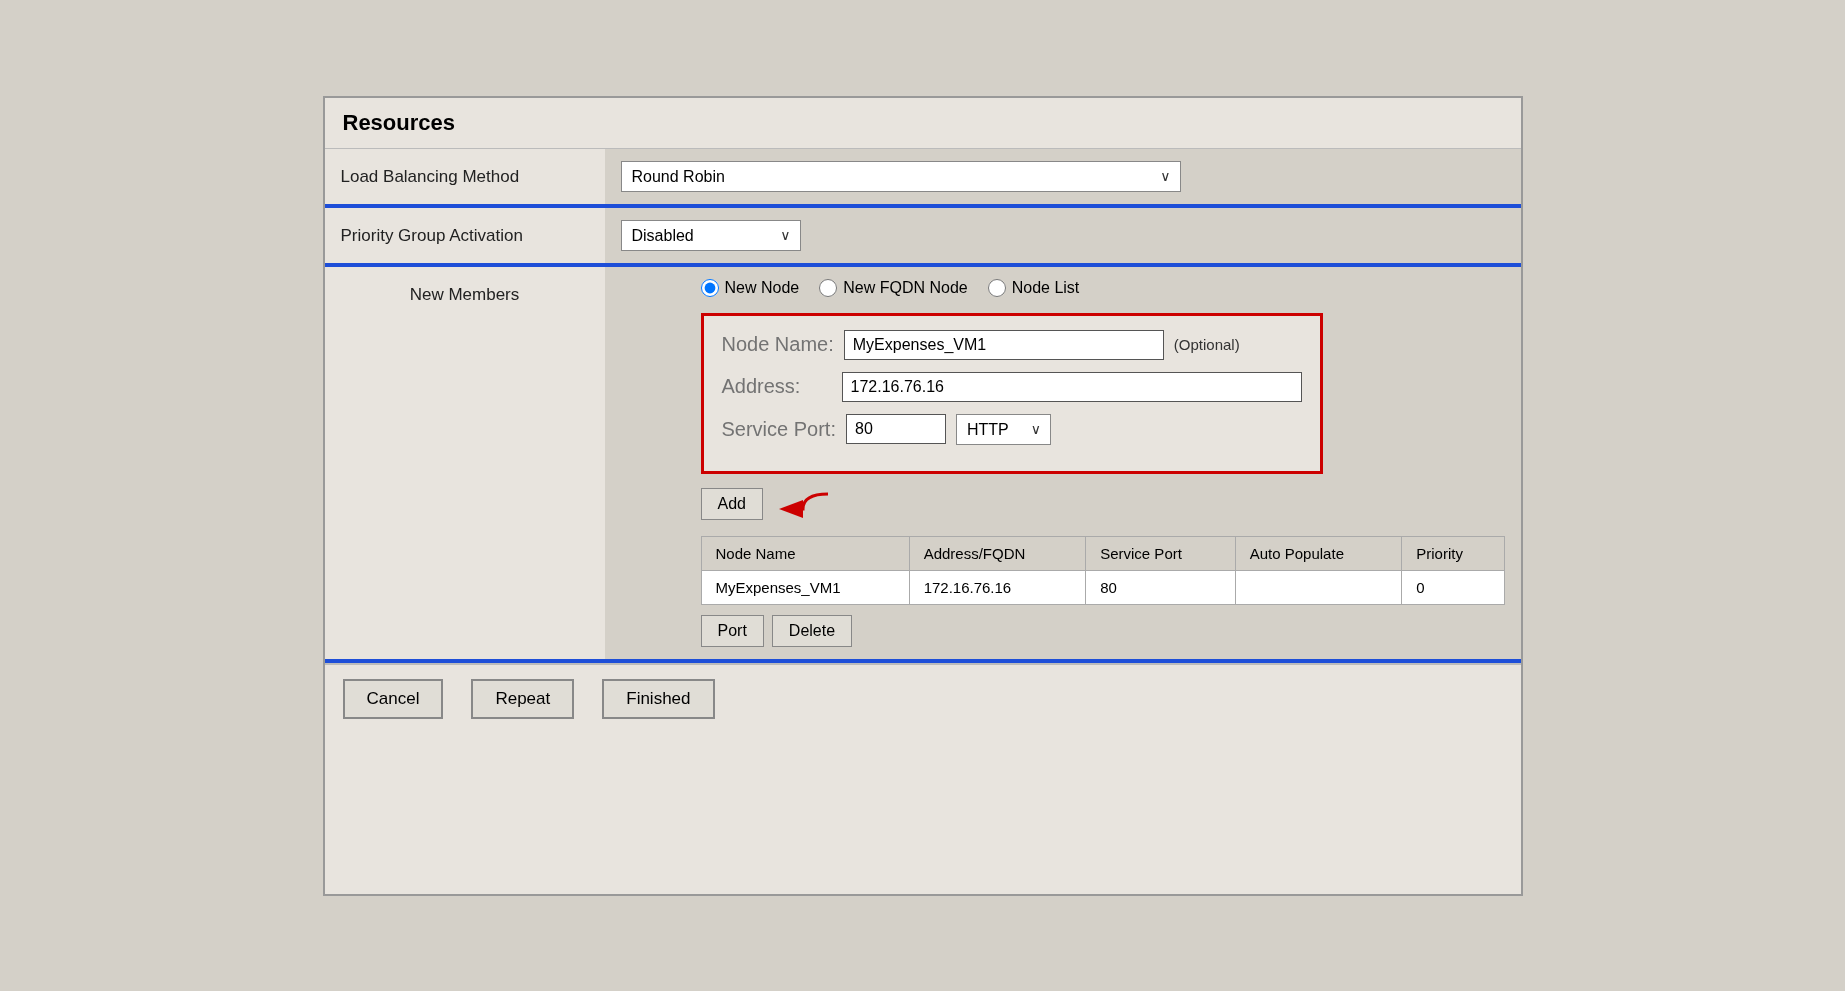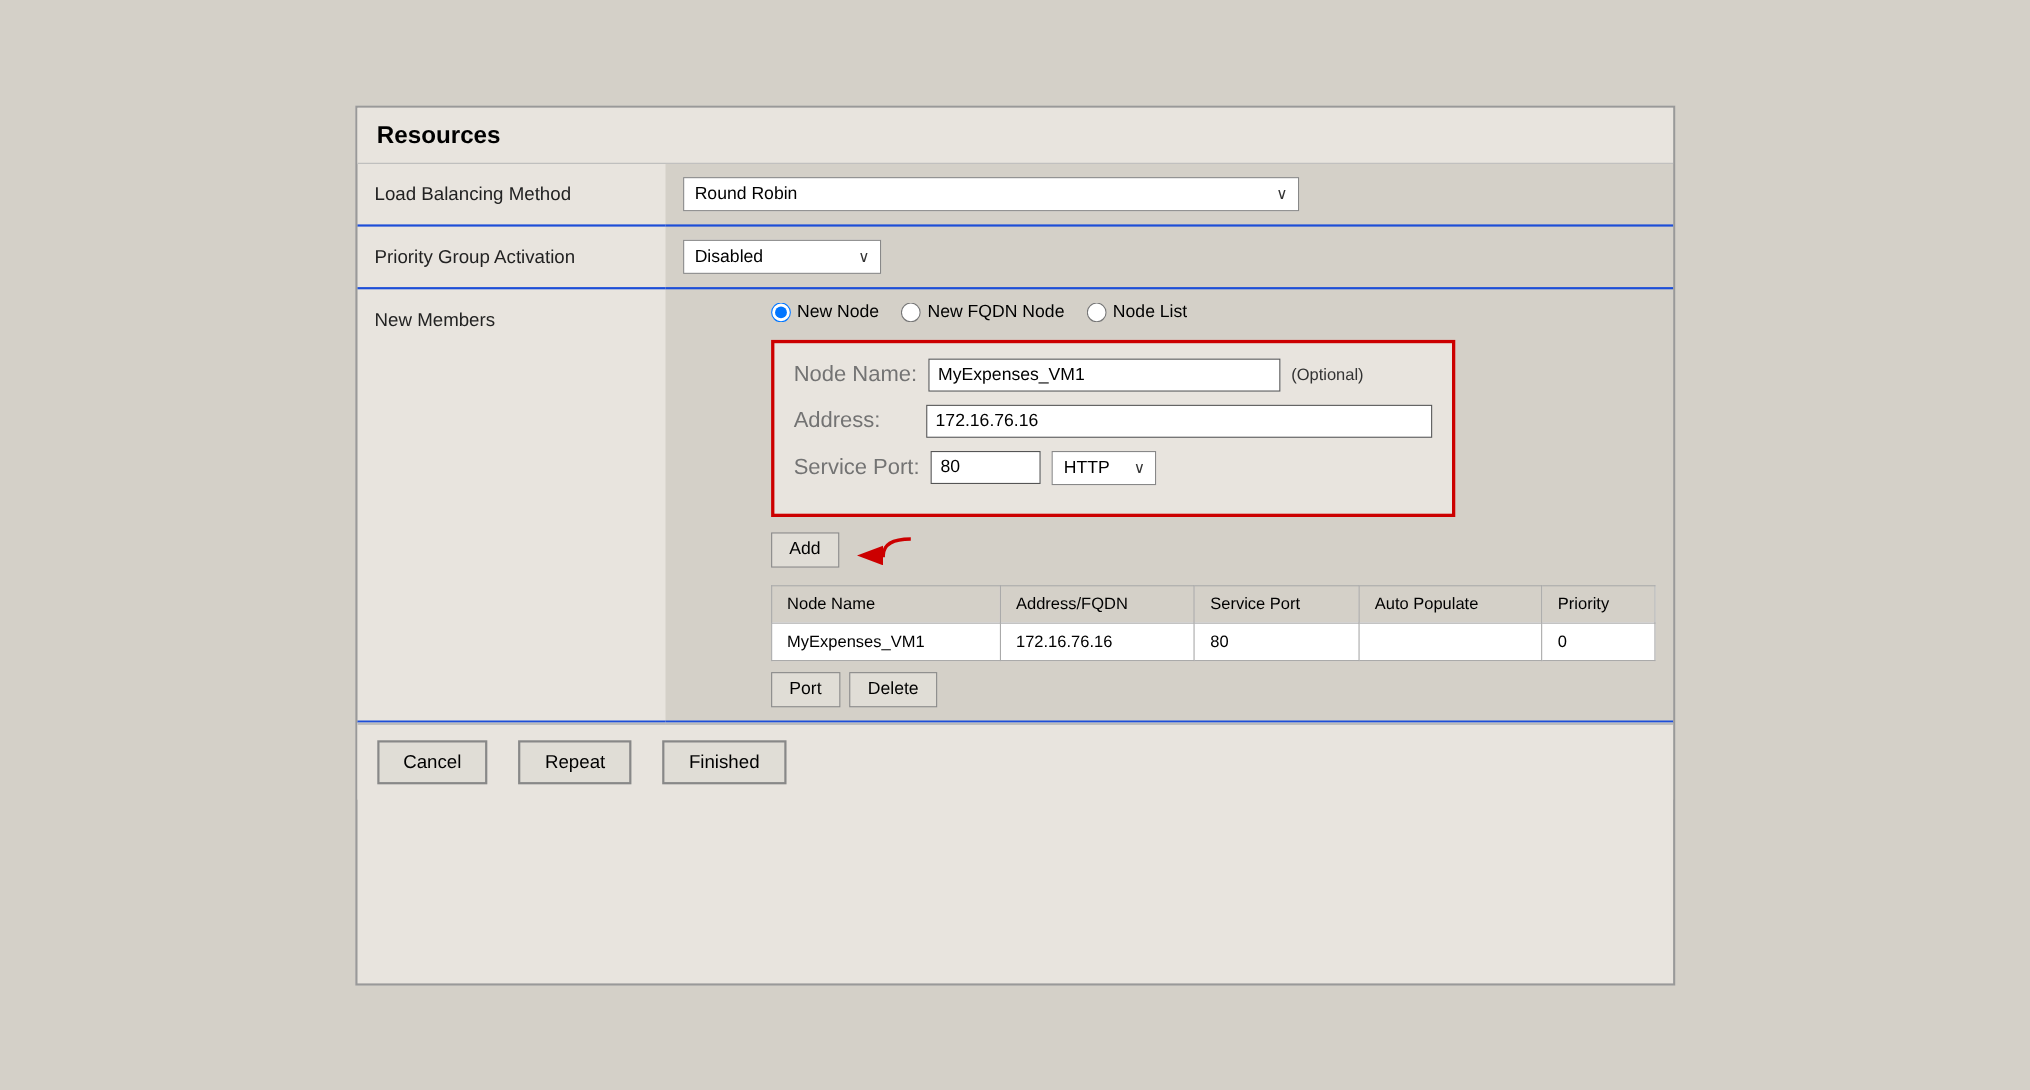--- a/index.html
+++ b/index.html
@@ -25,21 +25,21 @@
       font-weight: bold;
       border-bottom: 1px solid #bbb;
     }
     .form-table {
       width: 100%;
       border-collapse: collapse;
     }
     .form-table td {
       padding: 12px 16px;
       vertical-align: middle;
-      border-bottom: 2px solid #1d4ed8;
+      border-bottom: 4px solid #1d4ed8;
     }
     .form-table td.label-cell {
       width: 280px;
       font-size: 17px;
       font-weight: 500;
       color: #222;
       vertical-align: top;
       padding-top: 18px;
     }
     .form-table td.input-cell {
@@ -206,20 +206,21 @@
     
     .table-actions {
       display: flex;
       gap: 8px;
       margin-left: 80px;
     }
     .new-members-label {
       font-size: 17px;
       font-weight: 500;
       padding-top: 18px;
+      text-align: center;
     }
   </style>
 </head>
 <body>
 
 <div class="window">
   <div class="window-title">Resources</div>
 
   <table class="form-table">
 

